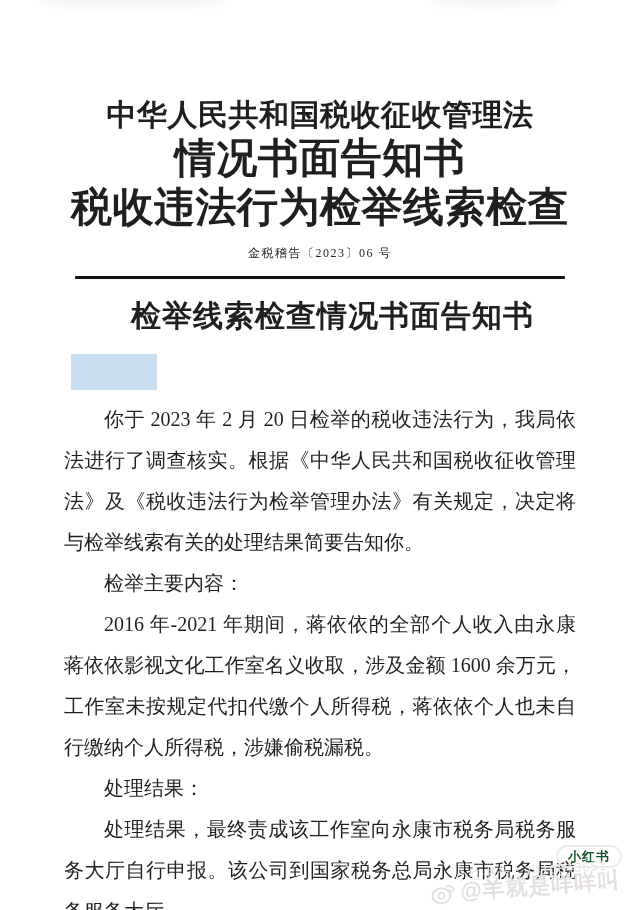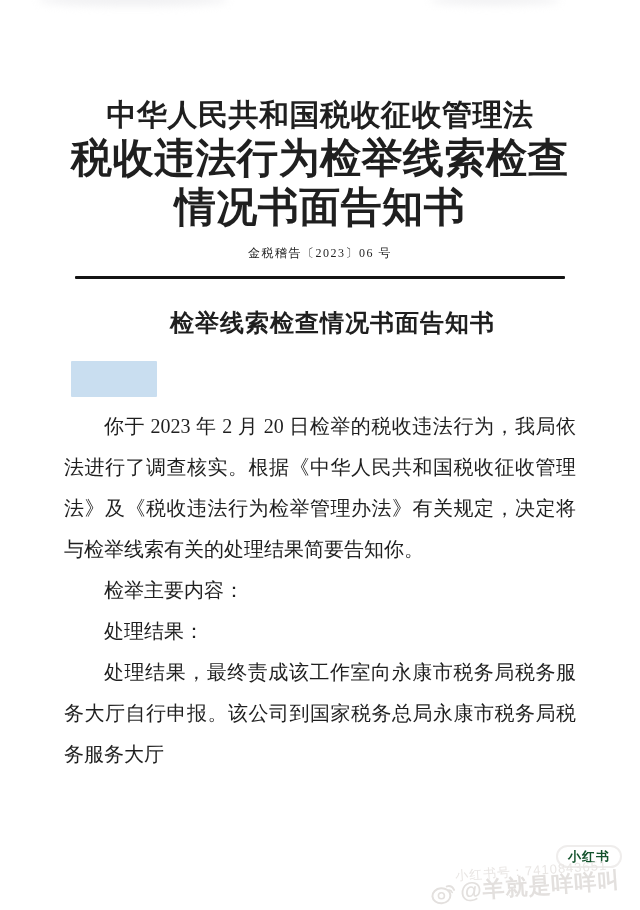--- a/index.html
+++ b/index.html
@@ -36,21 +36,21 @@
   .doc-number{
     font-size:12px;line-height:24px;margin-top:9px;letter-spacing:1.5px;
   }
   .divider{
     width:490px;height:3px;background:var(--divider);
     margin:11px auto 0 auto;border-radius:1px;
   }
   .section-title{
     text-align:center;
     font-family:"Liberation Sans","DejaVu Sans",sans-serif;
-    font-weight:900;font-size:24px;line-height:32px;margin-top:28px;letter-spacing:1px;padding-left:25px;
+    font-weight:900;font-size:30px;line-height:32px;margin-top:21px;letter-spacing:1px;padding-left:25px;
   }
   .redaction-box{
     width:86px;height:36px;background:var(--redaction);
     margin:22px 0 0 71px;border-radius:1px;
   }
   .doc-body{
     margin:9px 64px 0 64px;width:512px;
     font-size:20px;line-height:41px;
     text-align:justify;
   }
@@ -85,33 +85,34 @@
   .wm-handle svg{display:block;}
 </style>
 </head>
 <body>
 
 <div class="smudge s1"></div>
 <div class="smudge s2"></div>
 
 <div class="doc-header">
   <div class="agency">中华人民共和国税收征收管理法</div>
+  <div class="doc-title">情况书面告知书</div>
   <div class="doc-title">税收违法行为检举线索检查</div>
-  <div class="doc-title">情况书面告知书</div>
   <div class="doc-number">金税稽告〔2023〕06 号</div>
   <div class="divider"></div>
 </div>
 
 <div class="section-title">检举线索检查情况书面告知书</div>
 
 <div class="redaction-box"></div>
 
 <div class="doc-body">
   <p>你于 2023 年 2 月 20 日检举的税收违法行为，我局依法进行了调查核实。根据《中华人民共和国税收征收管理法》及《税收违法行为检举管理办法》有关规定，决定将与检举线索有关的处理结果简要告知你。</p>
   <p>检举主要内容：</p>
+  <p>2016 年-2021 年期间，蒋依依的全部个人收入由永康蒋依依影视文化工作室名义收取，涉及金额 1600 余万元，工作室未按规定代扣代缴个人所得税，蒋依依个人也未自行缴纳个人所得税，涉嫌偷税漏税。</p>
   <p>处理结果：</p>
   <p>处理结果，最终责成该工作室向永康市税务局税务服务大厅自行申报。该公司到国家税务总局永康市税务局税务服务大厅</p>
 </div>
 
 <div class="xhs-badge">小红书</div>
 
 <div class="wm-id">小红书号：7410843651</div>
 
 <div class="wm-handle">
   <span>

